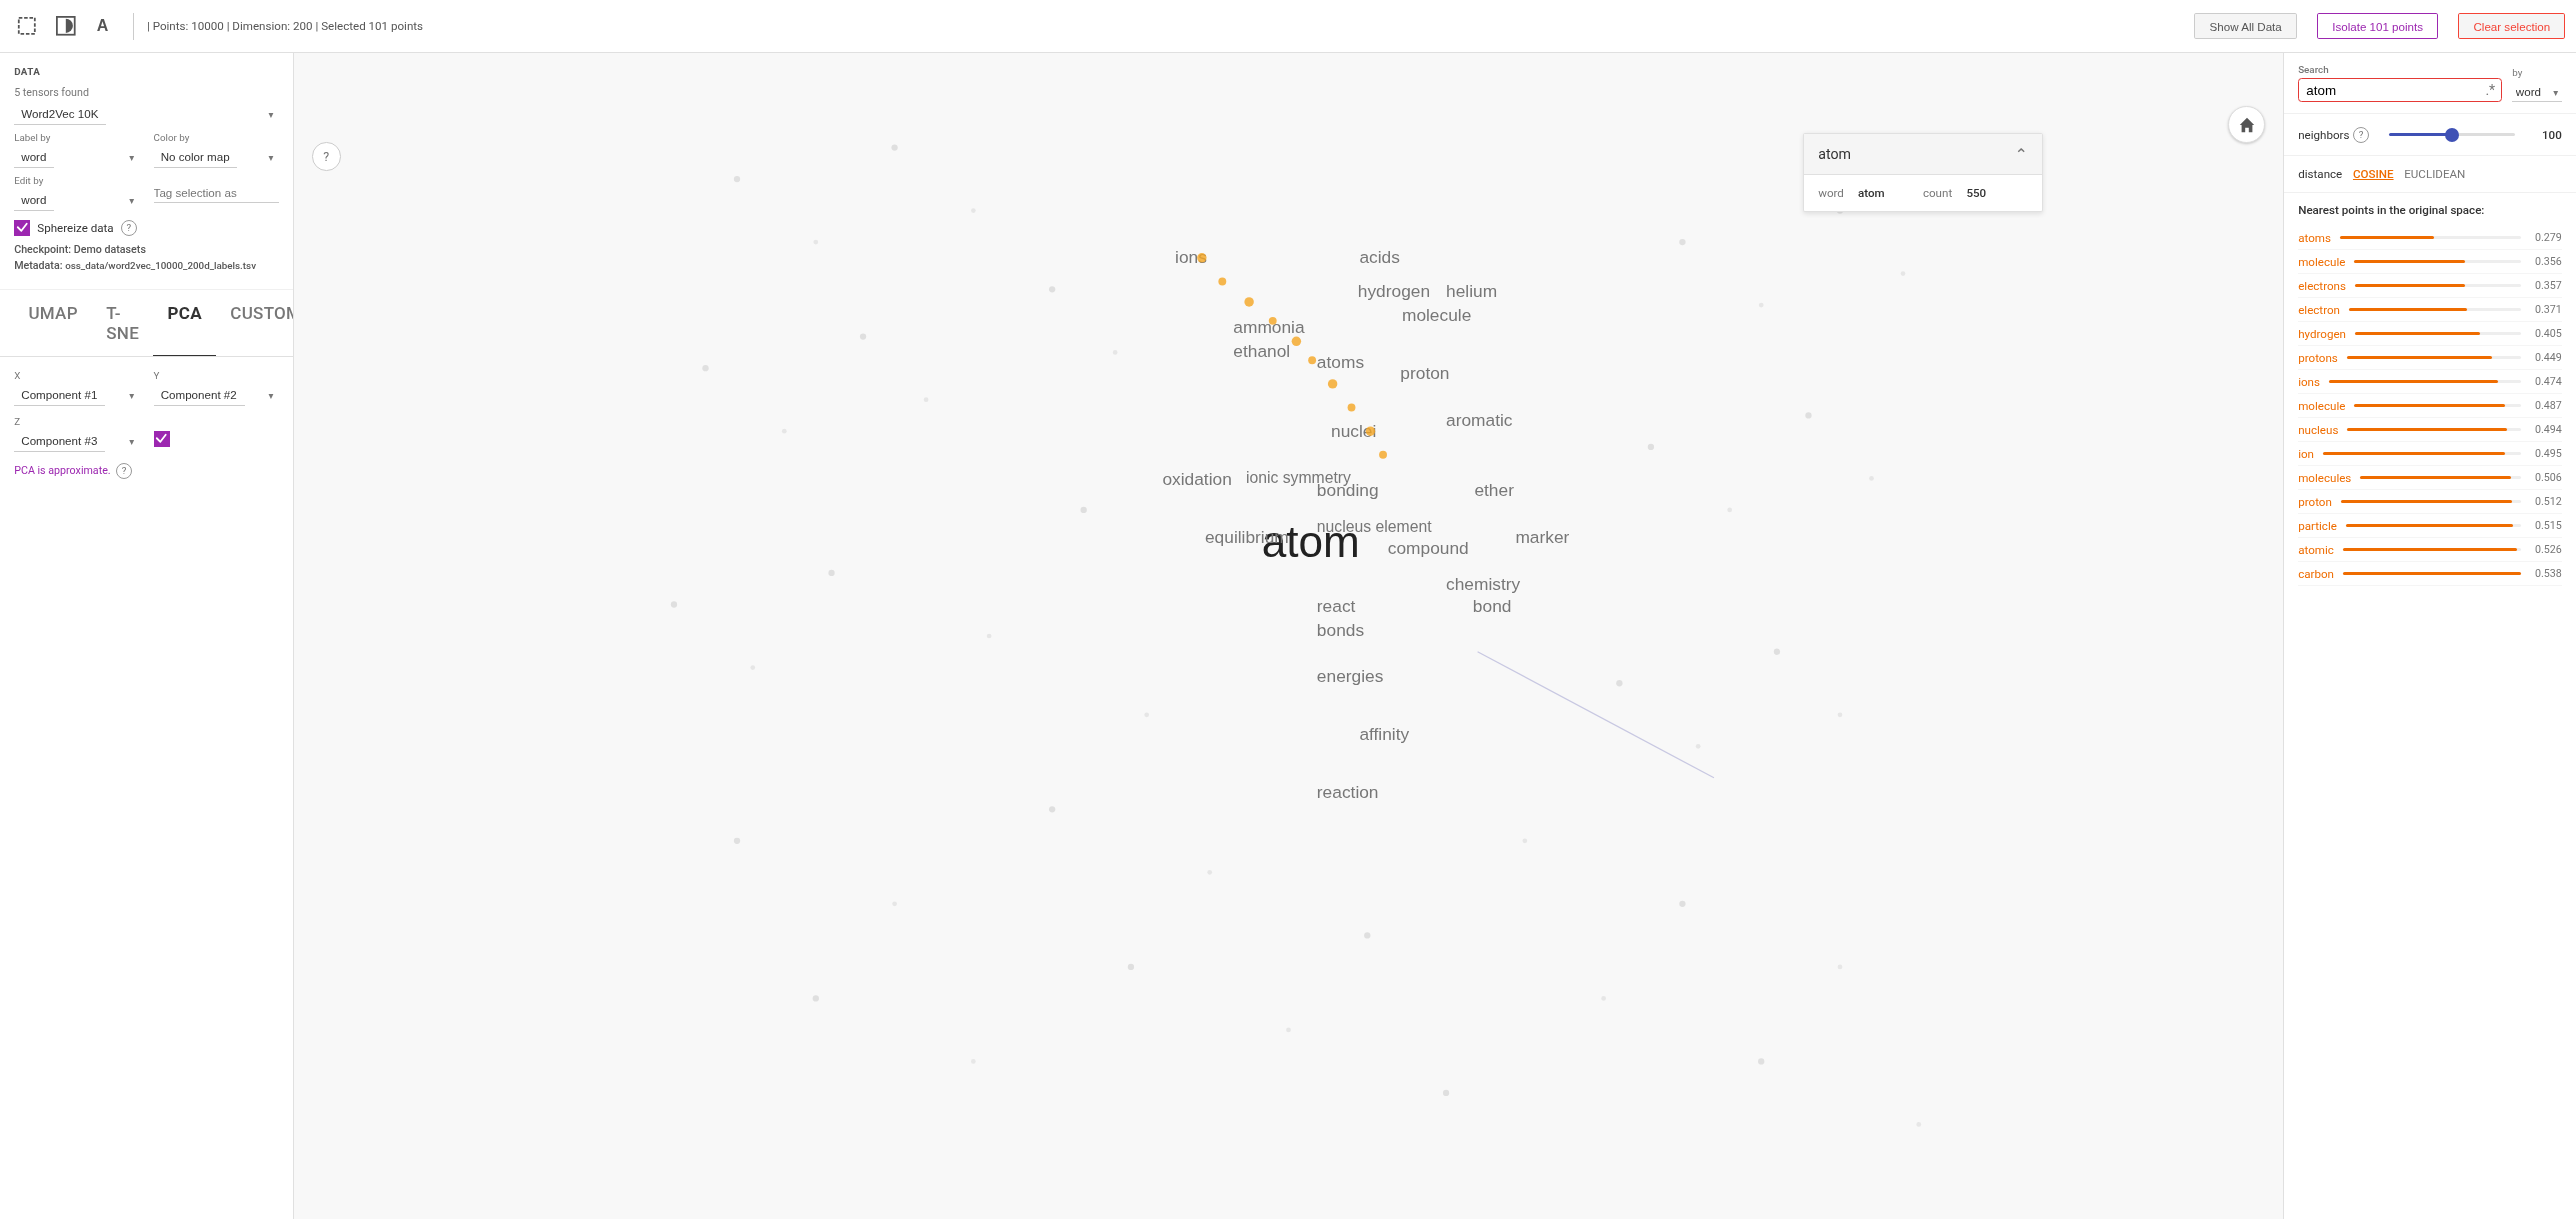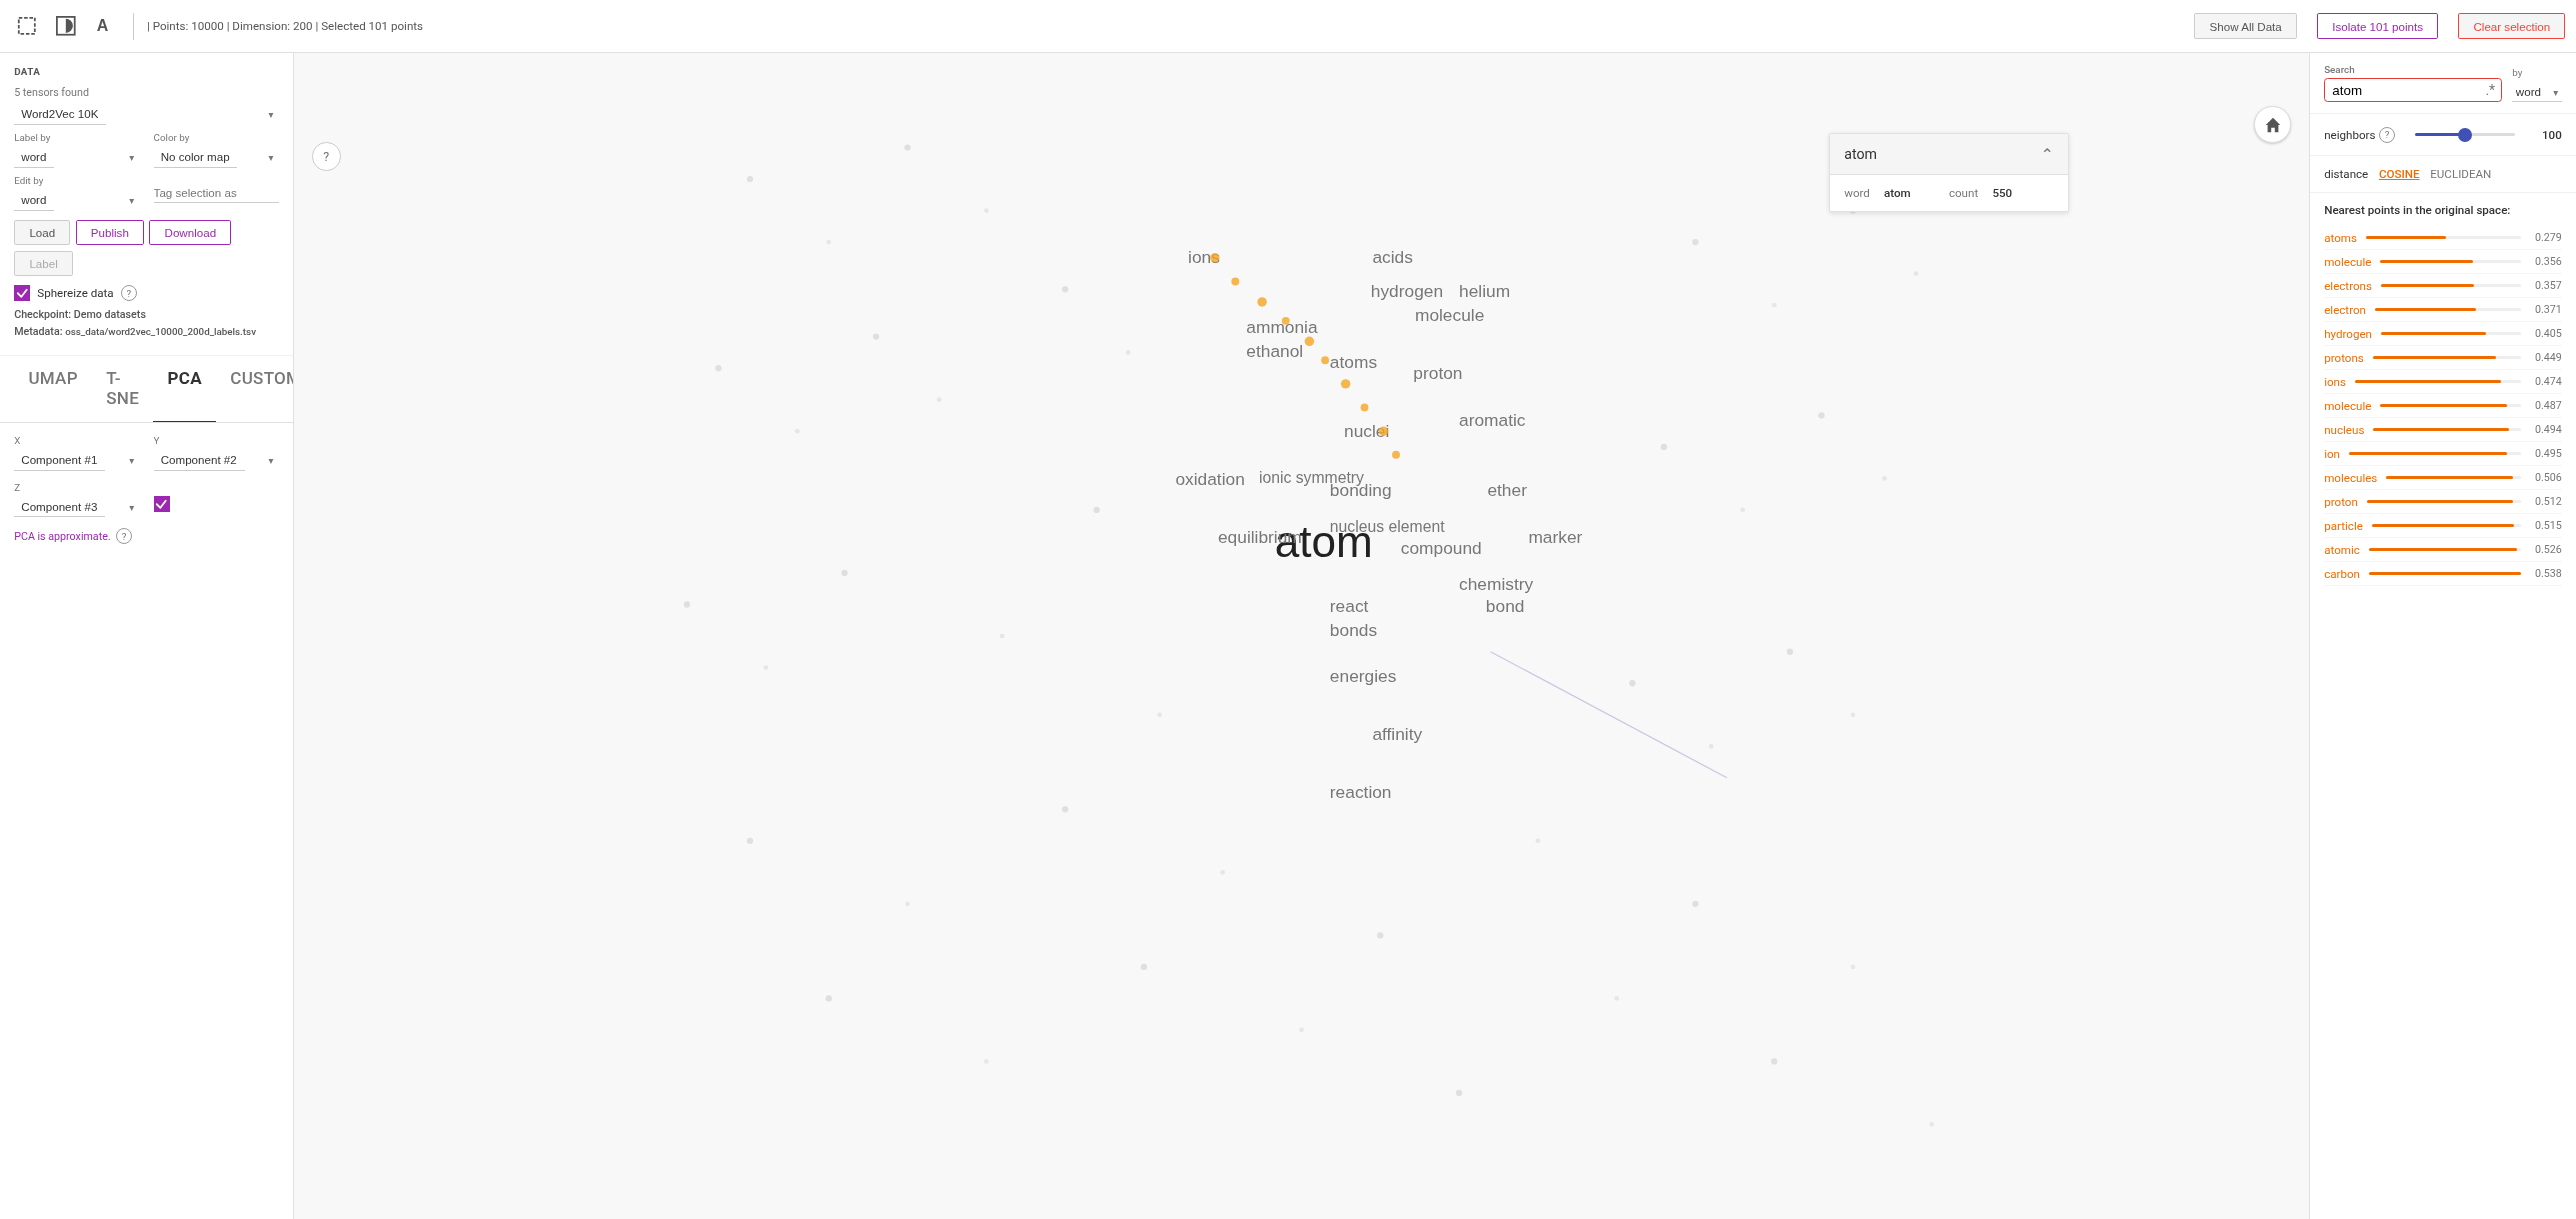--- a/index.html
+++ b/index.html
@@ -70,21 +70,21 @@
     .atom-card { position: absolute; top: 80px; right: 240px; background: #fff; border: 0.9px solid #e0e0e0; border-radius: 1.8px; width: 240px; padding: 0; box-shadow: 0 1.8px 5.3px rgba(0,0,0,0.1); }
     .atom-card-header { display: flex; align-items: center; justify-content: space-between; padding: 10.7px 14.2px; background: #f5f5f5; border-bottom: 0.9px solid #e0e0e0; }
     .atom-card-title { font-size: 14.2px; font-weight: 400; color: #333; }
     .atom-card-close { cursor: pointer; color: #777; font-size: 16px; }
     .atom-card-body { padding: 10.7px 14.2px; }
     .atom-card-row { display: flex; gap: 14.2px; font-size: 11.6px; }
     .atom-card-label { color: #777; }
     .atom-card-value { color: #333; font-weight: 500; }
 
     
-    .right-panel { width: 267px; border-left: 0.9px solid #e0e0e0; background: #fff; display: flex; flex-direction: column; overflow-y: auto; flex-shrink: 0; }
+    .right-panel { width: 293px; border-left: 0.9px solid #e0e0e0; background: #fff; display: flex; flex-direction: column; overflow-y: auto; flex-shrink: 0; }
     .right-top { padding: 10.7px 14.2px; border-bottom: 0.9px solid #f0f0f0; }
     .search-label { font-size: 9.8px; color: #777; margin-bottom: 3.6px; font-weight: 500; }
     .by-label { font-size: 9.8px; color: #777; margin-bottom: 3.6px; }
 
     .by-select-wrap { position: relative; }
     .by-select { border: none; border-bottom: 0.9px solid #ccc; padding: 3.6px 18px 3.6px 3.6px; font-size: 11.6px; outline: none; color: #333; background: transparent; appearance: none; cursor: pointer; }
     .by-select-wrap::after { content: '▾'; position: absolute; right: 3.6px; top: 50%; transform: translateY(-50%); pointer-events: none; color: #777; font-size: 9.8px; }
 
     .neighbors-section { padding: 12.5px 14.2px; border-bottom: 0.9px solid #f0f0f0; display: flex; align-items: center; gap: 20px; }
     .neighbors-label { font-size: 11.6px; color: #333; display: flex; align-items: center; gap: 3.6px; }
@@ -177,26 +177,20 @@
           <label>Edit by</label>
           <div class="select-wrapper">
             <select class="select-box">
               <option>word</option>
             </select>
           </div>
         </div>
         <div class="edit-group">
           <input class="tag-input" type="text" placeholder="Tag selection as" style="">
         </div>
-      </div>
-      <div class="btn-row">
-        <button class="btn-load">Load</button>
-        <button class="btn-publish">Publish</button>
-        <button class="btn-download">Download</button>
-        <button class="btn-label">Label</button>
       </div>
       <div class="sphereize-row">
         <div class="checkbox-custom">
           <svg viewBox="0 0 14 14" fill="none">
               <polyline points="2,7 6,11 12,3" stroke="white" stroke-width="2" stroke-linecap="round" stroke-linejoin="round"></polyline>
             </svg>
         </div>
         <span>Sphereize data</span>
         <div class="help-icon">?</div>
       </div>

